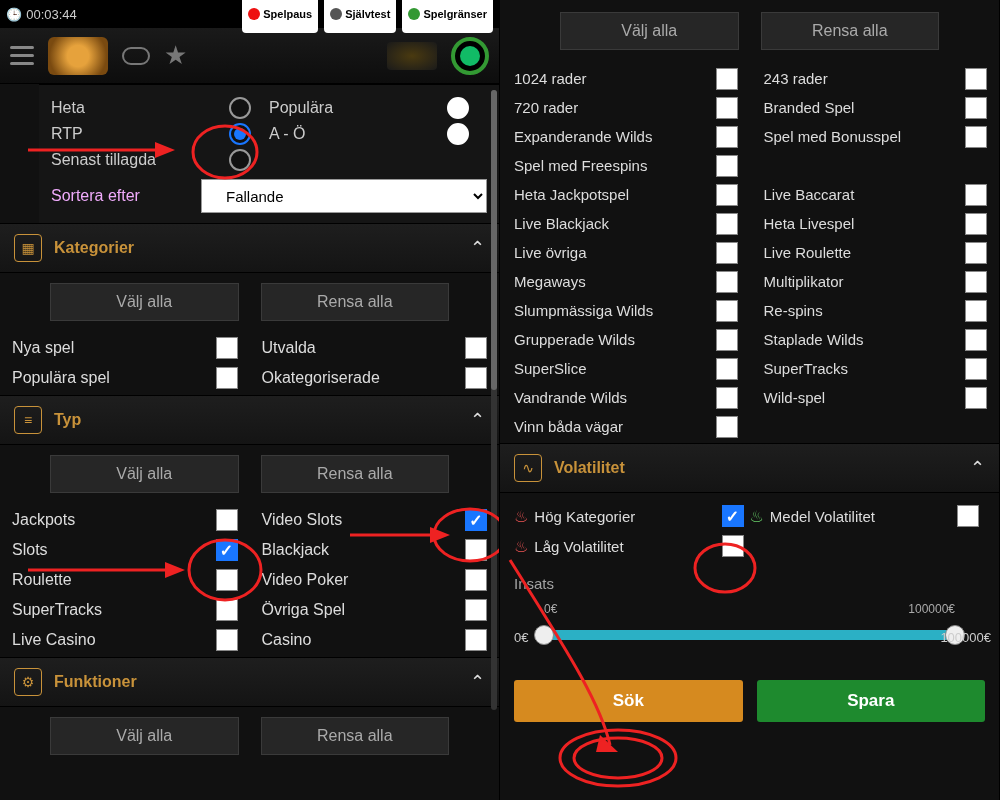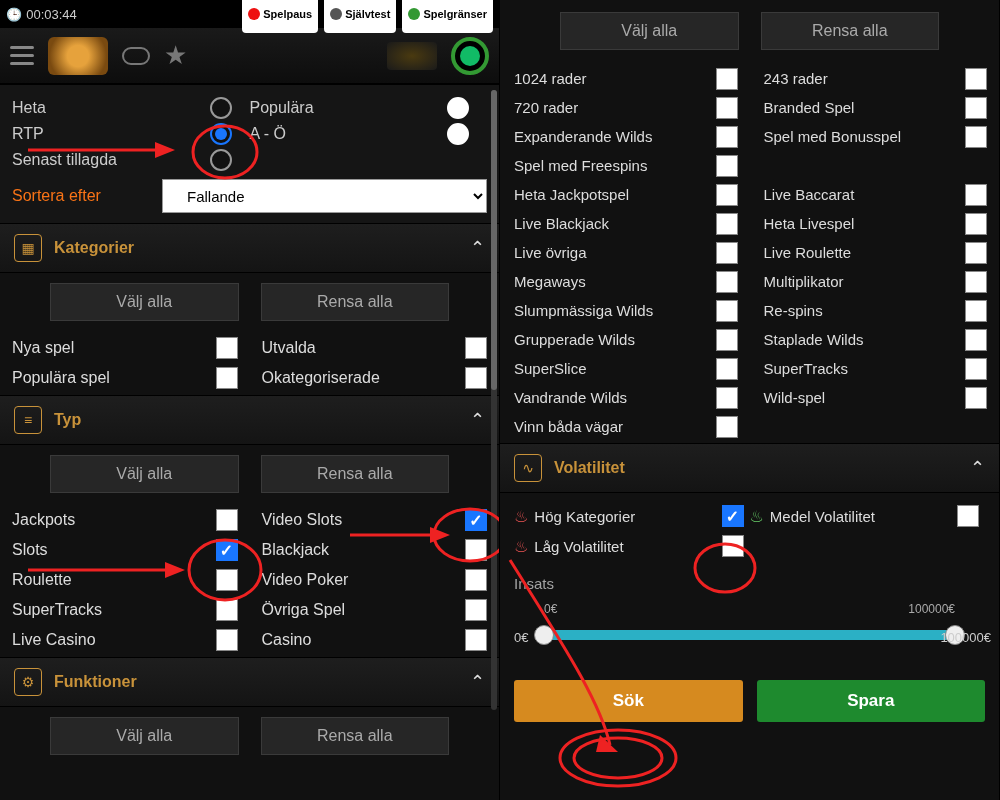--- a/index.html
+++ b/index.html
@@ -53,40 +53,40 @@
     border-radius: 6px;
     position: relative;
   }
   .controller { width: 28px; height: 18px; border: 2px solid #777; border-radius: 10px; }
   .star { color: #777; font-size: 26px; }
   .navbar .spacer { flex: 1; }
   .wings { width: 50px; height: 28px; background: radial-gradient(ellipse,#4a3a10,#1a1a1a); border-radius: 4px; }
   .chip { width: 38px; height: 38px; border-radius: 50%; border: 4px solid #393; background: #000; display: flex; align-items: center; justify-content: center; }
   .chip::after { content:""; width: 20px; height: 20px; border-radius: 50%; background: #1b6; }
 
-  .section { background: #151515; }
+  .section { background: #151515; margin-left: 39px; }
   .sort-grid {
     display: grid;
     grid-template-columns: 1fr 40px 1fr 40px;
     align-items: center;
     padding: 4px 12px;
     row-gap: 4px;
     font-size: 16px;
     color: #ccc;
   }
   .radio {
     width: 22px; height: 22px; border-radius: 50%;
     border: 2px solid #999; background: #111;
     display: flex; align-items: center; justify-content: center;
   }
   .radio.sel { border-color: #1976ff; }
   .radio.sel::after { content:""; width: 12px; height: 12px; border-radius: 50%; background: #1976ff; }
   .radio.white { background: #fff; border-color: #fff; }
   .sort-row-last { display: flex; align-items: center; padding: 4px 12px 10px; gap: 10px; }
-  .sort-row-last label { font-size: 16px; color: #f97316; width: 140px; }
+  .sort-row-last label { font-size: 16px; color: #f0abfc; width: 140px; }
   select.fallande {
     flex: 1; height: 34px; background: #fff; border: 1px solid #999;
     font-size: 15px; padding: 0 20px;
   }
 
   .accordion {
     background: linear-gradient(#1e1e1e,#141414);
     border-top: 1px solid #000;
     border-bottom: 1px solid #000;
     display: flex; align-items: center;

